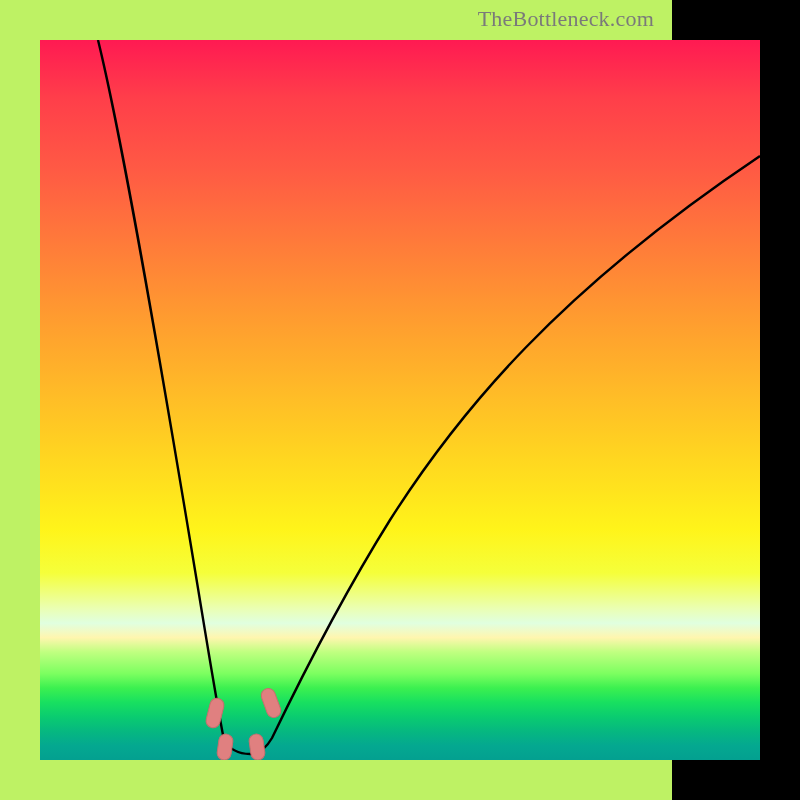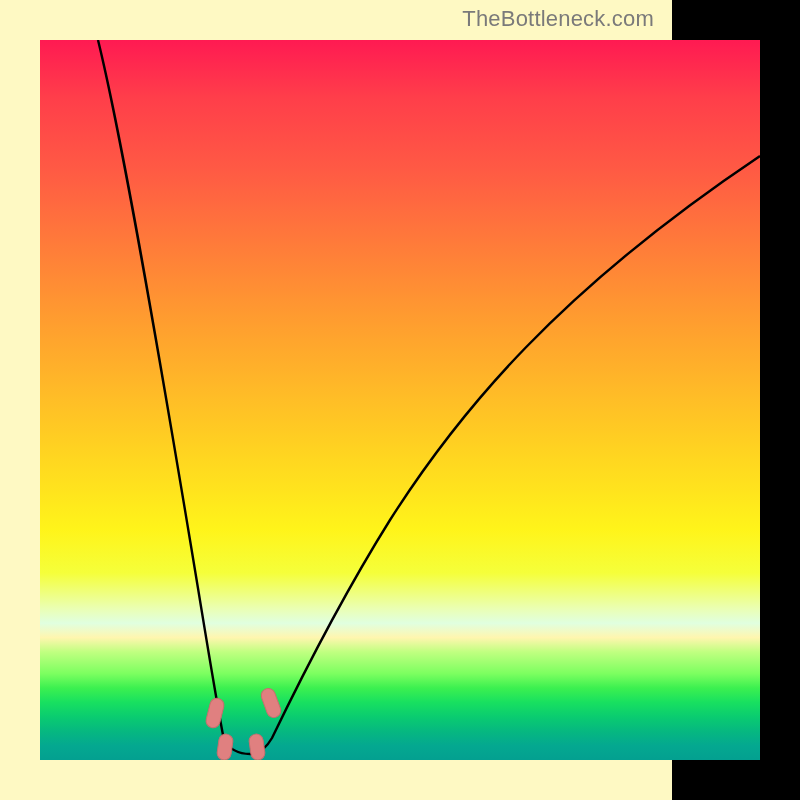--- a/index.html
+++ b/index.html
@@ -10,21 +10,22 @@
     background: #000;
     overflow: hidden;
     font-family: Arial, Helvetica, sans-serif;
   }
   .frame {
     position: absolute;
     left: 0;
     top: 0;
     width: 672px;
     height: 800px;
-    background: #fef9c3;
+    background: #bef264;
+    font-family: Liberation Serif, serif;
   }
   .plot-area {
     position: absolute;
     left: 40px;
     top: 40px;
     width: 720px;
     height: 720px;
     background: linear-gradient(
       to bottom,
       #ff1a52 0%,

